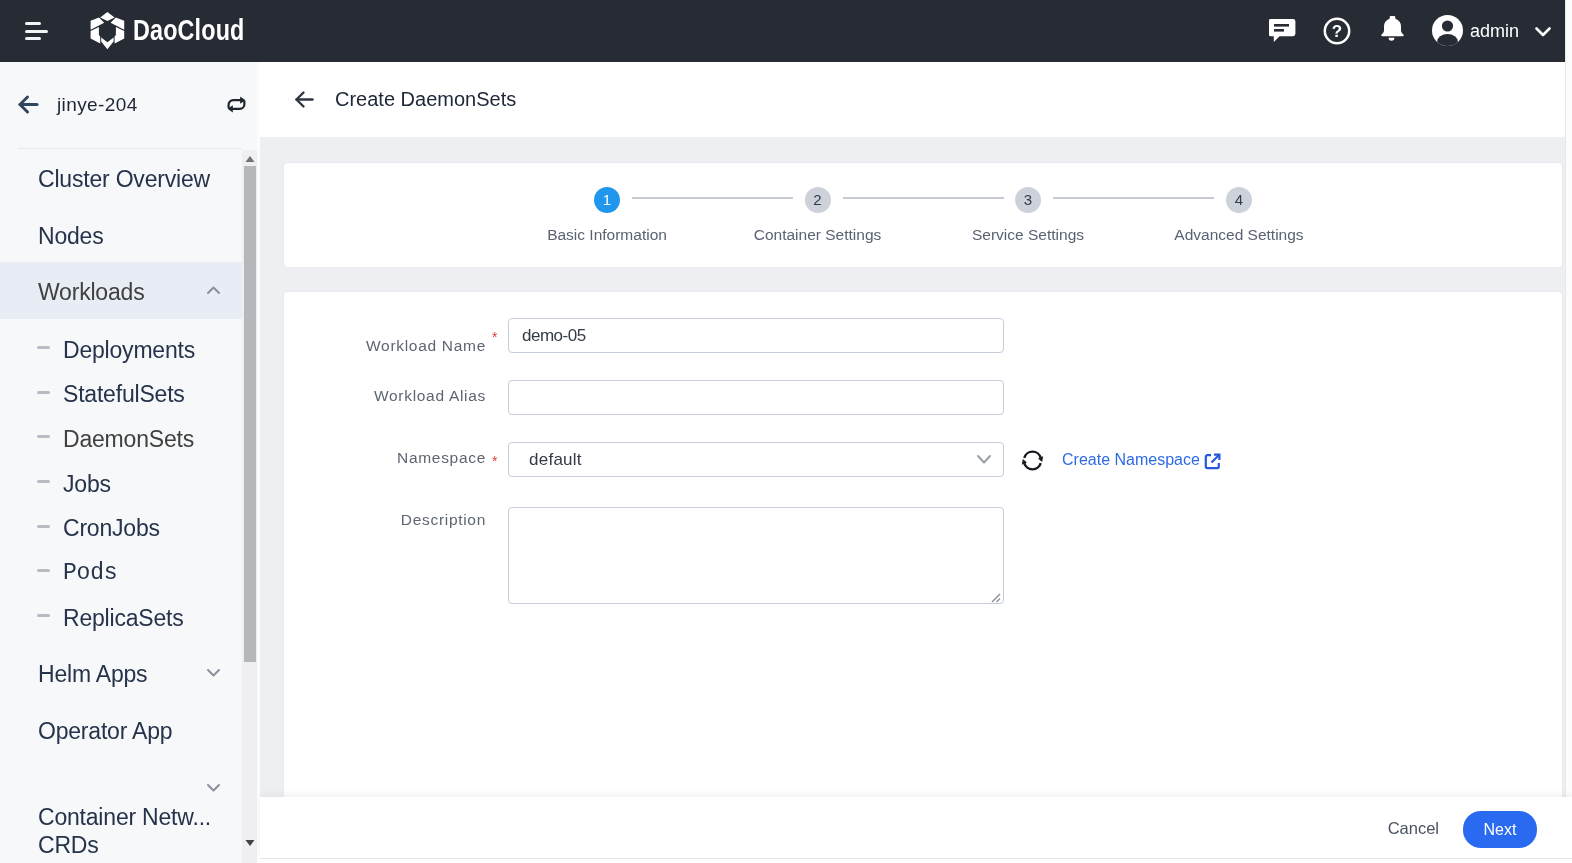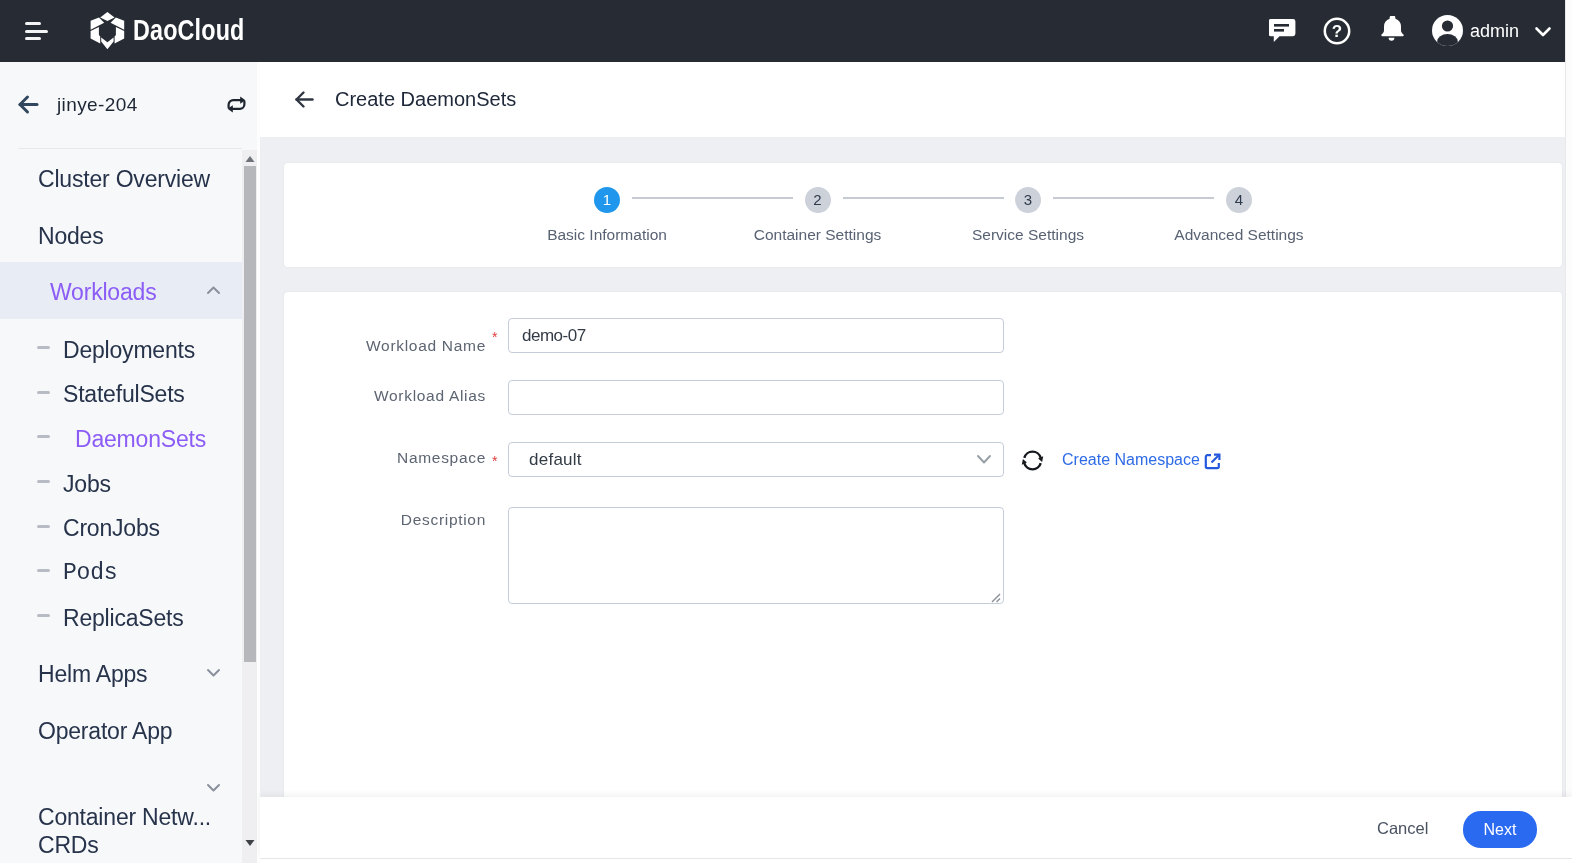--- a/index.html
+++ b/index.html
@@ -18,21 +18,21 @@
   #admin { left:1470px; top:22px; color:#fff; font-size:18px; line-height:1.1; }
 
   
   #sidebar { left:0; top:62px; width:260px; height:801px; background:#f7f8fa; }
   #sidewhite { left:257px; top:62px; width:3px; height:801px; background:#fdfdfd; }
   #clustername { left:57px; top:95px; font-size:19px; letter-spacing:0.4px; color:#1d2634; line-height:1; }
   #sidedivider { left:18px; top:148px; width:224px; height:1px; background:#e7e9ed; }
 
   .mitem { position:absolute; left:38px; font-size:23px; letter-spacing:-0.2px; color:#26334a; line-height:1; }
   .sub { left:63px; }
-  .blue { color:#8b5cf6;margin-left:12px; }
+  .blue { color:#404040; }
   .dash { position:absolute; left:37px; width:13px; height:3px; border-radius:2px; background:#b7bcc4; }
 
   #activebg { left:0; top:262px; width:242px; height:57px; background:#e8edf5; }
 
   
   #sbtrack { left:242px; top:150px; width:15px; height:713px; background:#efeff1; }
   #sbthumb { left:243.5px; top:166px; width:12px; height:496px; background:#b5b7bb; }
 
   
   #mainbg { left:260px; top:137px; width:1305px; height:660px; background:#edeff3; }
@@ -50,21 +50,21 @@
   .steplab { position:absolute; top:226px; width:220px; text-align:center; font-size:15.5px; color:#596273; }
 
   
   .flabel { position:absolute; width:146px; text-align:right; font-size:15.5px; letter-spacing:0.7px; color:#5d6572; line-height:1.2; }
   .star { position:absolute; color:#e03a3a; font-size:14px; }
   .finput { position:absolute; left:508px; width:496px; height:35px; border:1px solid #c5cdda; border-radius:4px; background:#fff; font-size:17px; color:#333b46; line-height:33px; padding:0 13px; }
 
   
   #footer { left:260px; top:797px; width:1312px; height:61px; background:#fff; box-shadow:0 -3px 6px rgba(0,0,0,0.05); }
   #footerbot { left:260px; top:858px; width:1312px; height:5px; background:#fff; border-top:1px solid #e4e6ea; }
-  #cancel { left:1377px; top:818.5px; width:62px; font-size:16.5px; color:#4a5260; text-align:left; line-height:1.2; }
+  #cancel { left:1377px; top:818.5px; width:62px; font-size:16.5px; color:#4a5260; text-align:right; line-height:1.2; }
   #nextbtn { left:1463px; top:811px; width:74px; height:37px; background:#2a6af0; border-radius:18px; color:#fff; font-size:16px; text-align:center; line-height:37px; }
 </style>
 </head>
 <body>
 <div id="page">
   <div class="abs" id="topbar"></div>
   <div class="abs" id="gutter"></div>
 
   <div class="hline" style="left:25px; top:22px; width:16px;"></div>
   <div class="hline" style="left:25px; top:29.5px; width:23px;"></div>
@@ -194,21 +194,21 @@
   <div class="stepline" style="left:632px; width:161px;"></div>
   <div class="stepline" style="left:842.5px; width:161px;"></div>
   <div class="stepline" style="left:1053px; width:161px;"></div>
   <div class="steplab" style="left:497px;">Basic Information</div>
   <div class="steplab" style="left:707.5px;">Container Settings</div>
   <div class="steplab" style="left:918px;">Service Settings</div>
   <div class="steplab" style="left:1129px;">Advanced Settings</div>
 
   <div class="flabel" style="left:340px; top:325px;margin-top:12px;">Workload Name</div>
   <div class="star" style="left:492px; top:329px;">*</div>
-  <div class="finput" style="top:318px; letter-spacing:-0.5px;">demo-07</div>
+  <div class="finput" style="top:318px; letter-spacing:-0.5px;">demo-05</div>
 
   <div class="flabel" style="left:340px; top:387px;">Workload Alias</div>
   <div class="finput" style="top:380px;"></div>
 
   <div class="flabel" style="left:340px; top:449px;">Namespace</div>
   <div class="star" style="left:492px; top:453px;">*</div>
   <div class="finput" style="top:442px; letter-spacing:0.25px;padding-left:20px;">default</div>
   <svg class="abs" style="left:976px; top:454px;" width="16" height="11" viewBox="0 0 16 11">
     <polyline points="2,2 8,8.5 14,2" fill="none" stroke="#9aa0a8" stroke-width="2" stroke-linecap="round" stroke-linejoin="round"></polyline>
   </svg>

